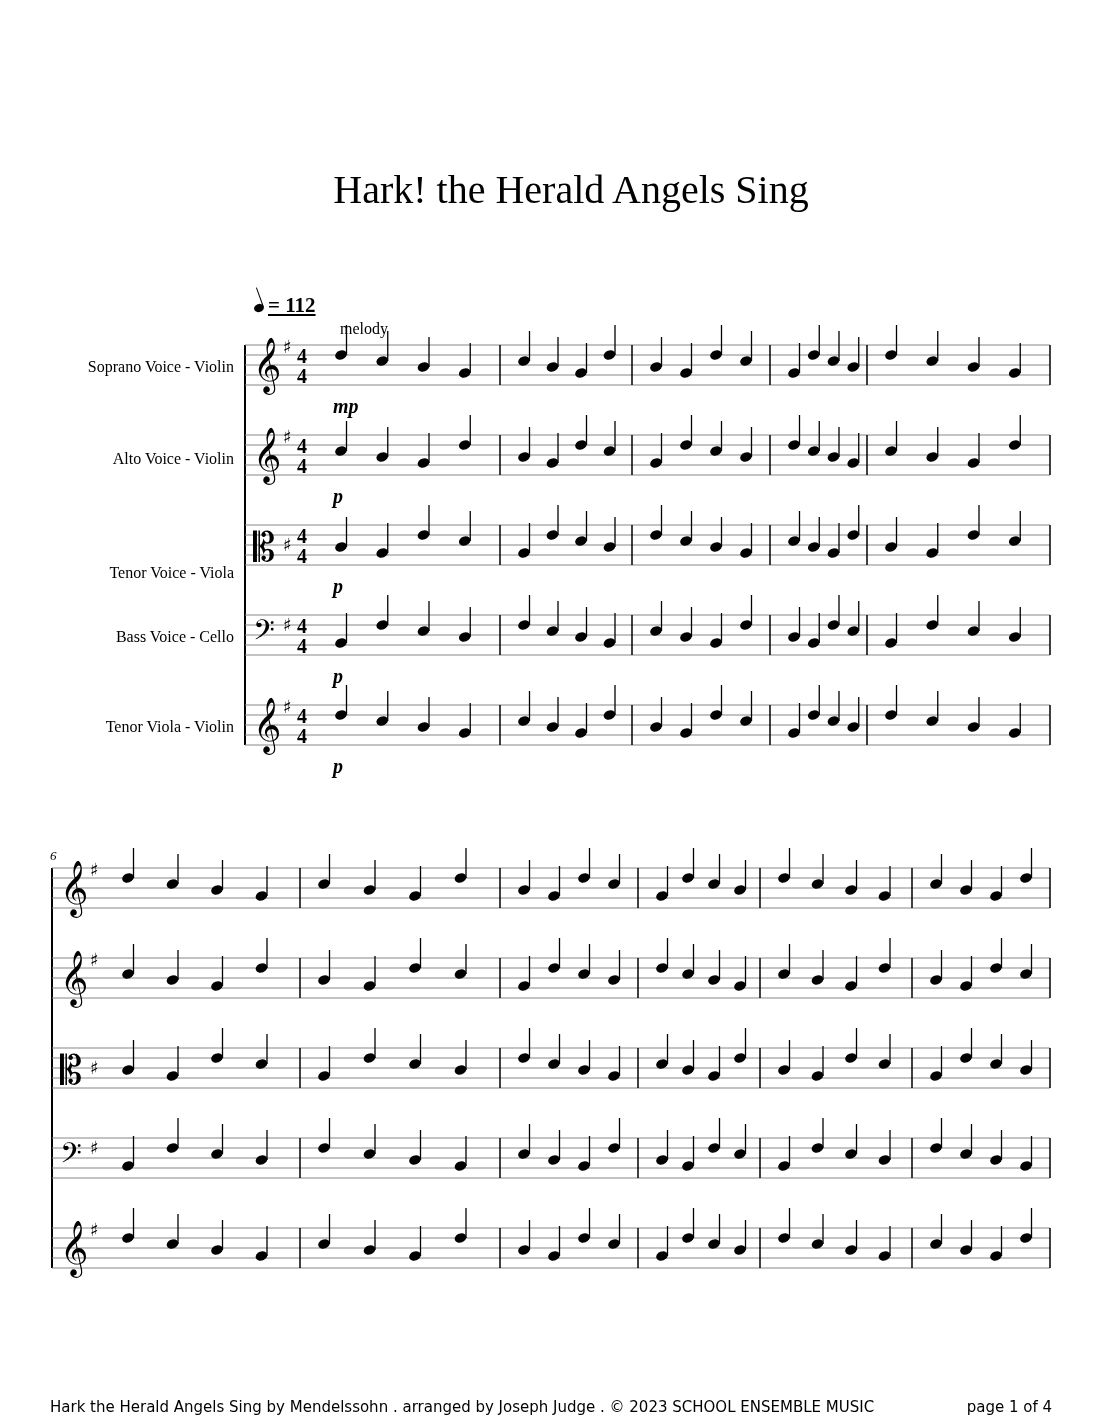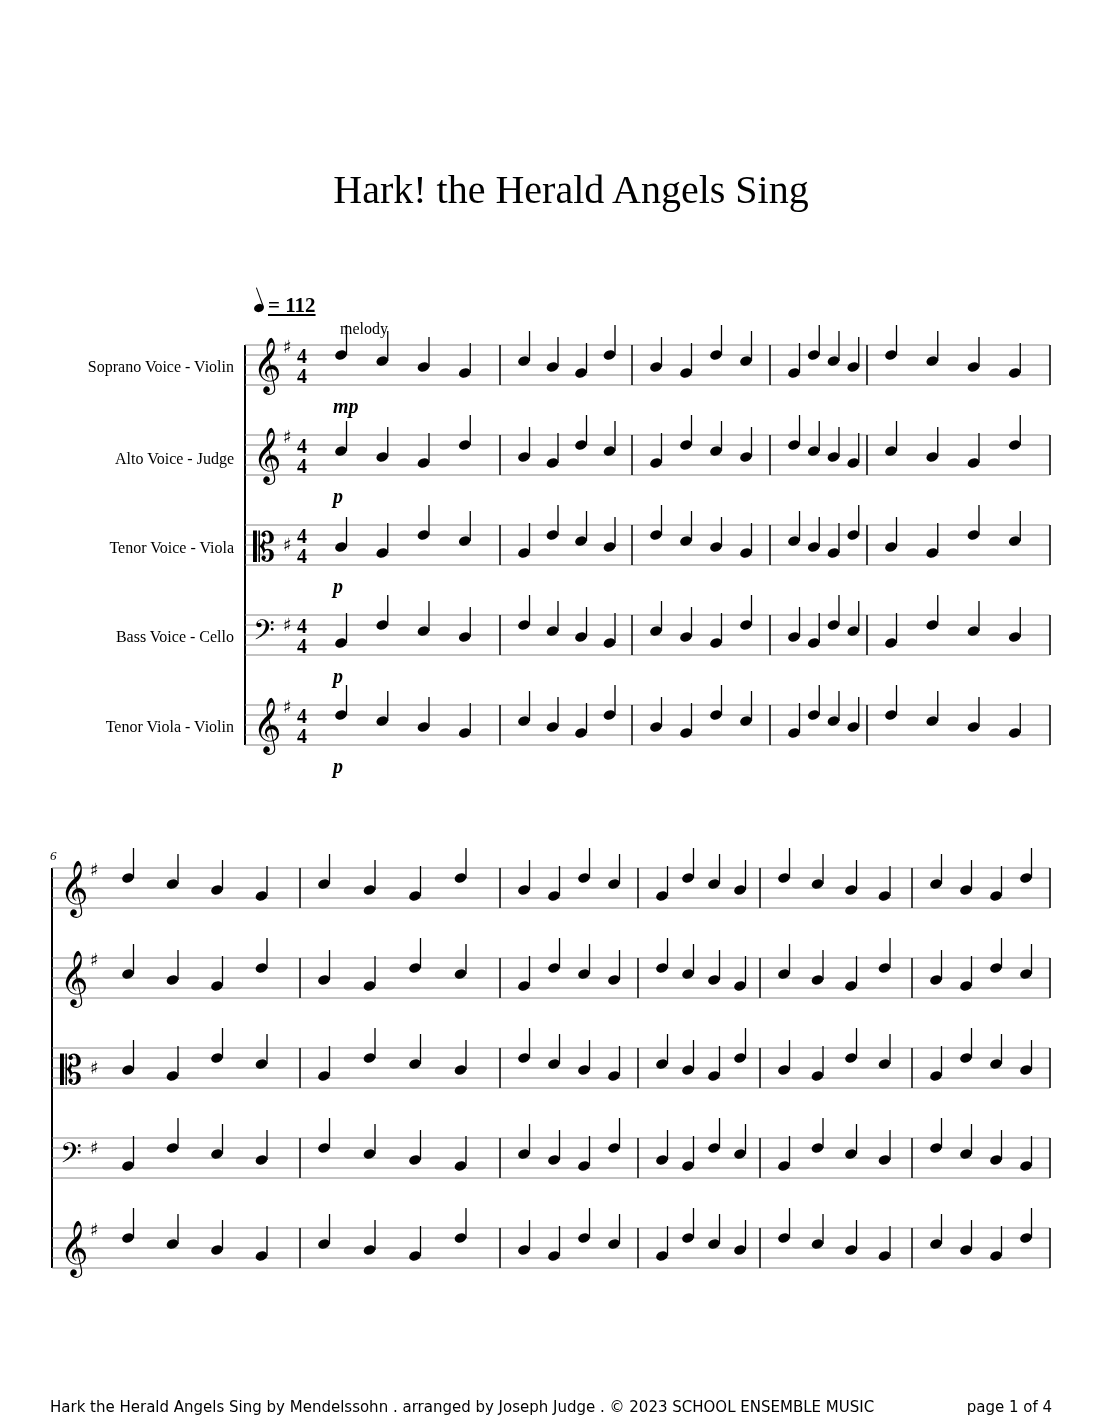--- a/index.html
+++ b/index.html
@@ -15,22 +15,22 @@
   svg{position:absolute;left:0;top:0;}
 </style>
 </head>
 <body>
 
 <div class="title">Hark! the Herald Angels Sing</div>
 <div class="tempo"><span class="q"></span><span>= 112</span></div>
 <div class="annot">melody</div>
 
 <div class="instr" style="top:358px">Soprano Voice - Violin</div>
-<div class="instr" style="top:450px">Alto Voice - Judge</div>
-<div class="instr" style="top:539px">Tenor Voice - Viola</div>
+<div class="instr" style="top:450px">Alto Voice - Violin</div>
+<div class="instr" style="top:564px">Tenor Voice - Viola</div>
 <div class="instr" style="top:628px">Bass Voice - Cello</div>
 <div class="instr" style="top:718px">Tenor Viola - Violin</div>
 <div class="mnum">6</div>
 
 <svg id="staves" width="1101" height="1425">
     <line x1="245" y1="345" x2="245" y2="745" stroke="#000" stroke-width="2"></line>
     <line x1="245" y1="345" x2="1050" y2="345" stroke="#888" stroke-width="1.2"></line>
     <line x1="245" y1="355" x2="1050" y2="355" stroke="#888" stroke-width="1.2"></line>
     <line x1="245" y1="365" x2="1050" y2="365" stroke="#888" stroke-width="1.2"></line>
     <line x1="245" y1="375" x2="1050" y2="375" stroke="#888" stroke-width="1.2"></line>

